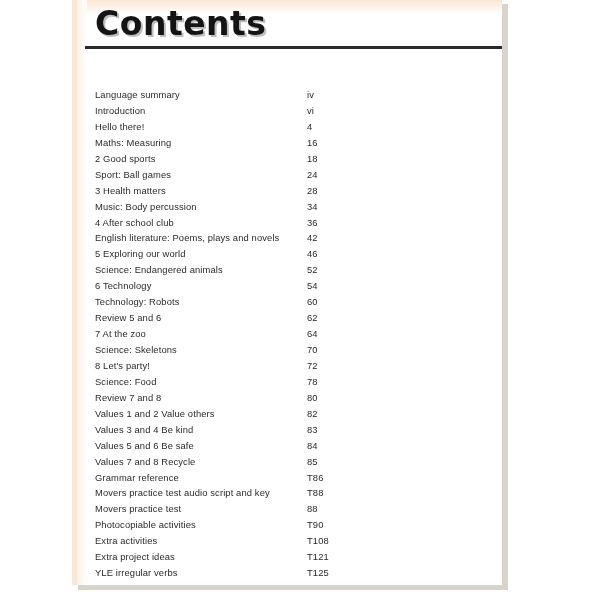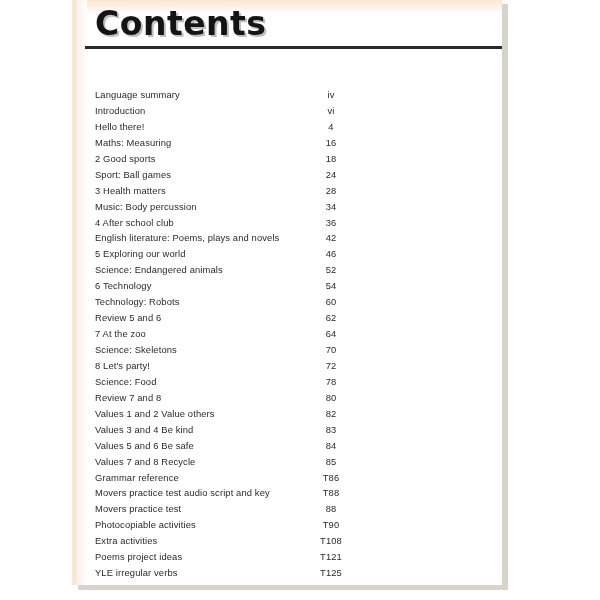--- a/index.html
+++ b/index.html
@@ -112,21 +112,21 @@
     line-height: 13px;
     color: #2a2a2a;
     letter-spacing: 0.12px;
     white-space: nowrap;
   }
   .toc-page {
     position: absolute;
     left: 230px;
     width: 48px;
     top: 1px;
-    text-align: center;
+    text-align: left;
     font-size: 9.4px;
     line-height: 13px;
     color: #2a2a2a;
     letter-spacing: 0.12px;
     white-space: nowrap;
   }
 </style>
 </head>
 <body>
 
@@ -254,21 +254,21 @@
         </div>
         <div class="toc-row">
           <span class="toc-title">Photocopiable activities</span>
           <span class="toc-page">T90</span>
         </div>
         <div class="toc-row">
           <span class="toc-title">Extra activities</span>
           <span class="toc-page">T108</span>
         </div>
         <div class="toc-row">
-          <span class="toc-title">Poems project ideas</span>
+          <span class="toc-title">Extra project ideas</span>
           <span class="toc-page">T121</span>
         </div>
         <div class="toc-row">
           <span class="toc-title">YLE irregular verbs</span>
           <span class="toc-page">T125</span>
         </div>
       </div>
 
   </div>
 </div>

